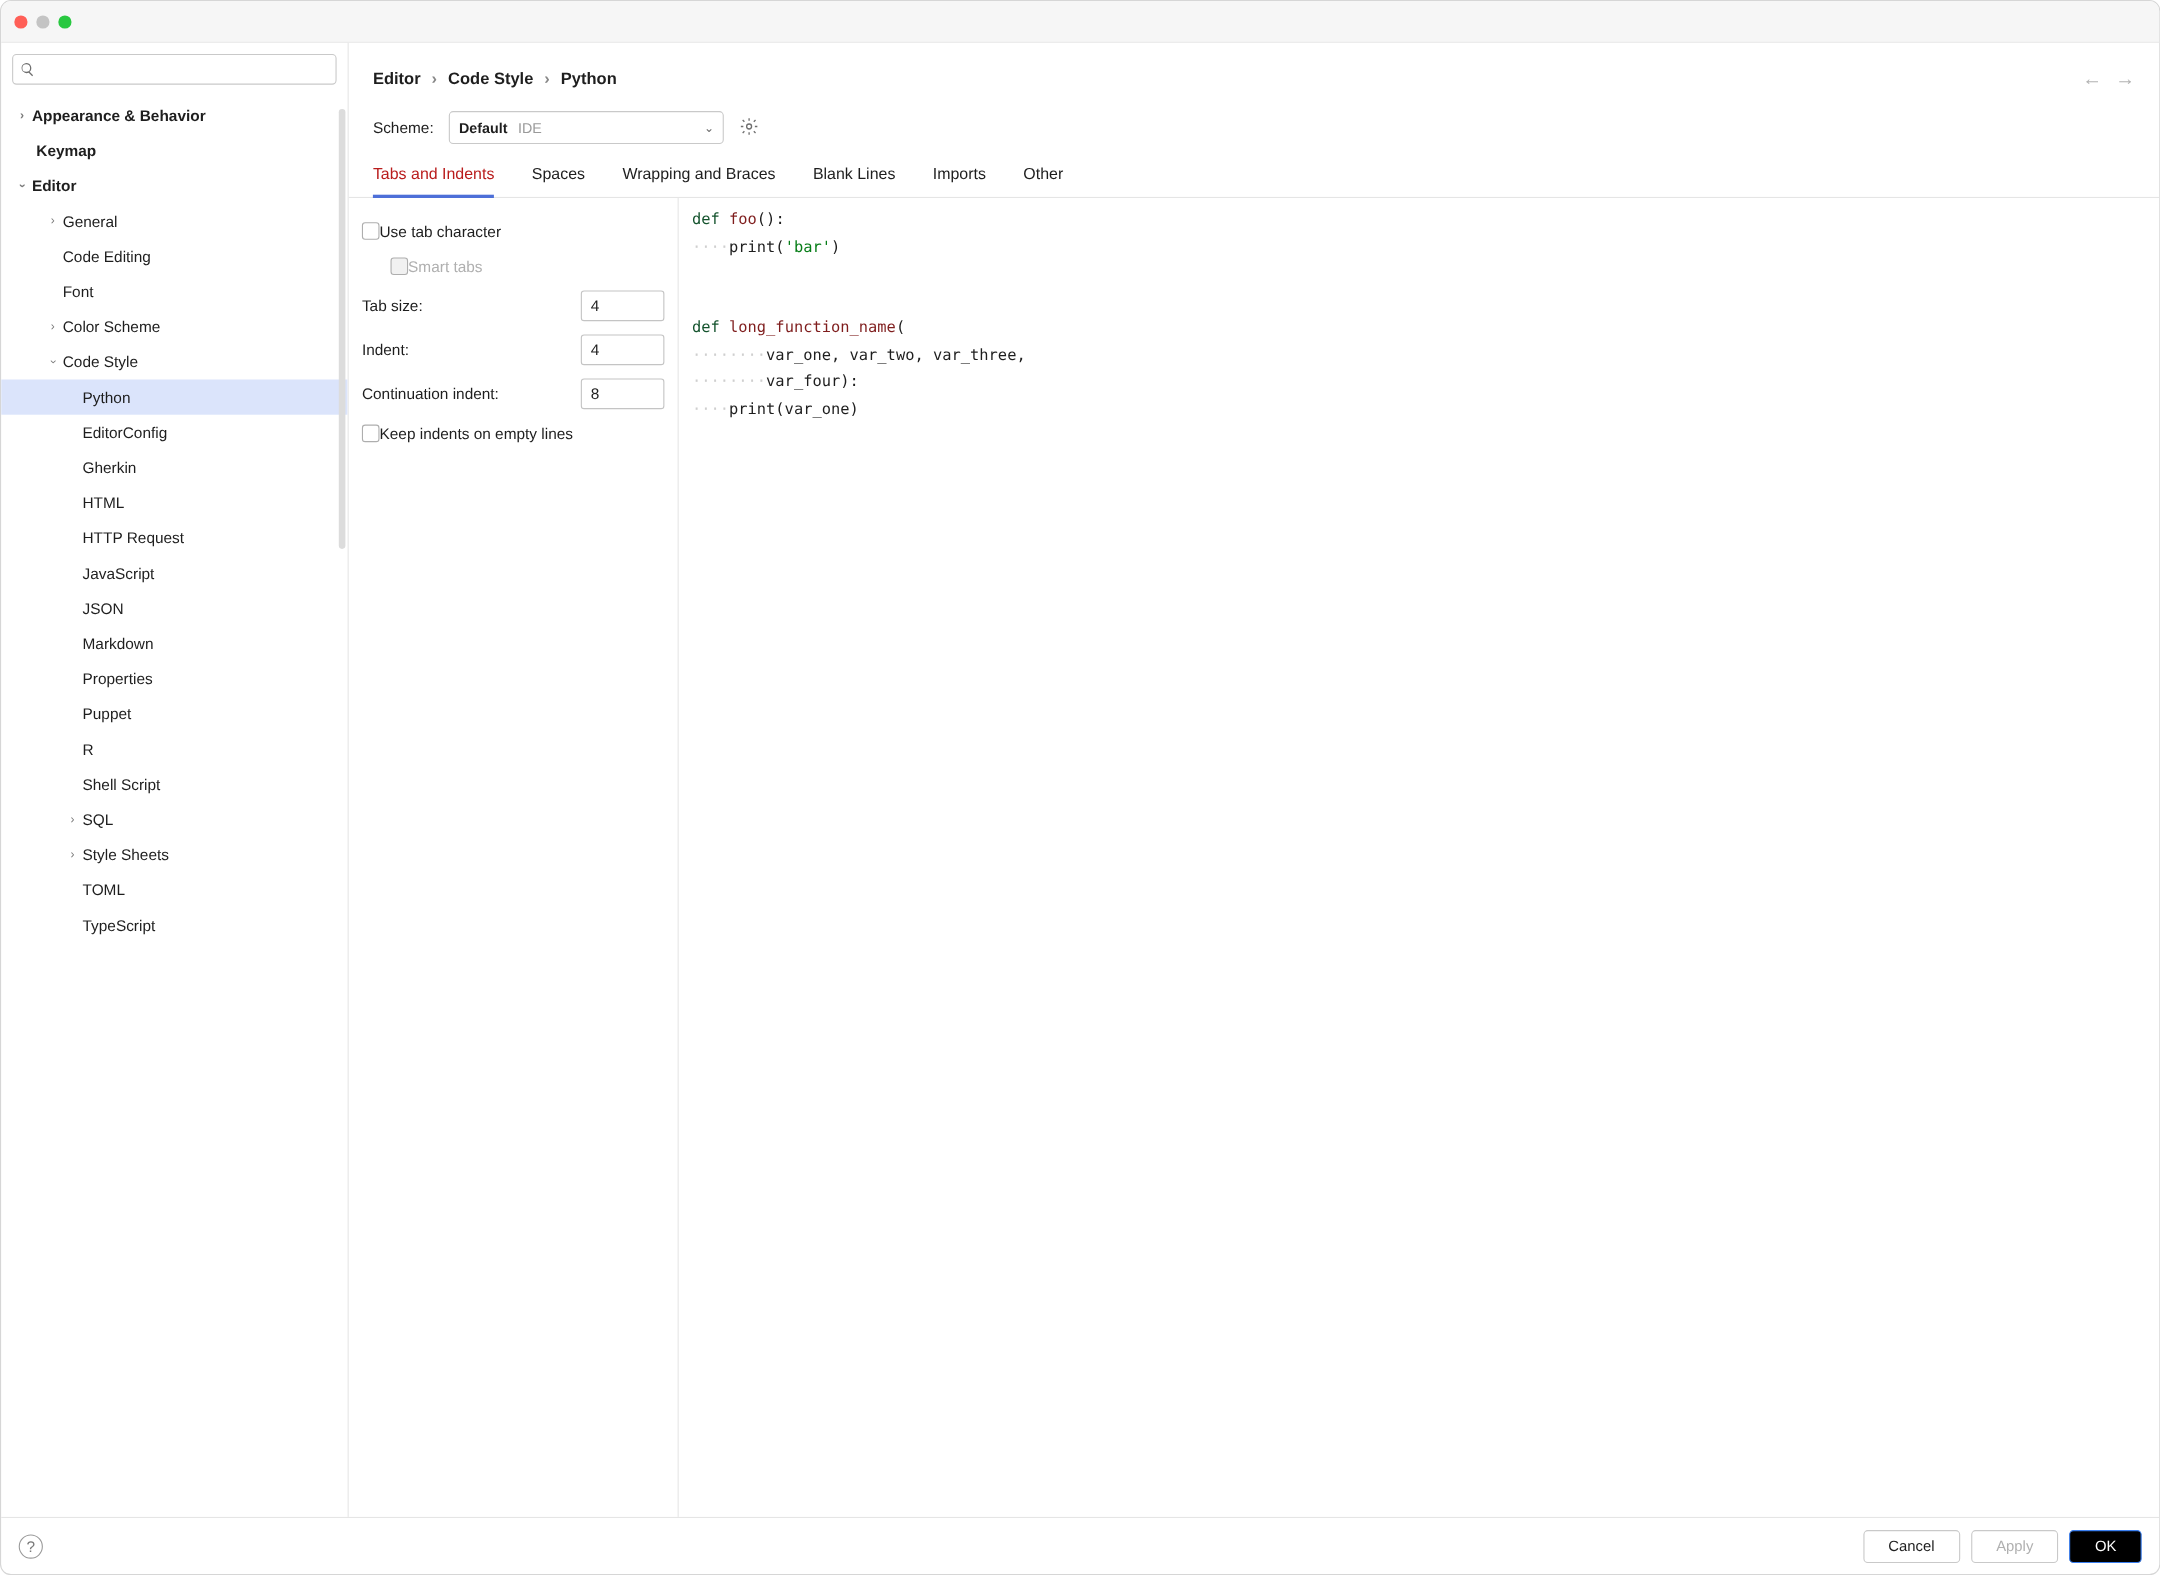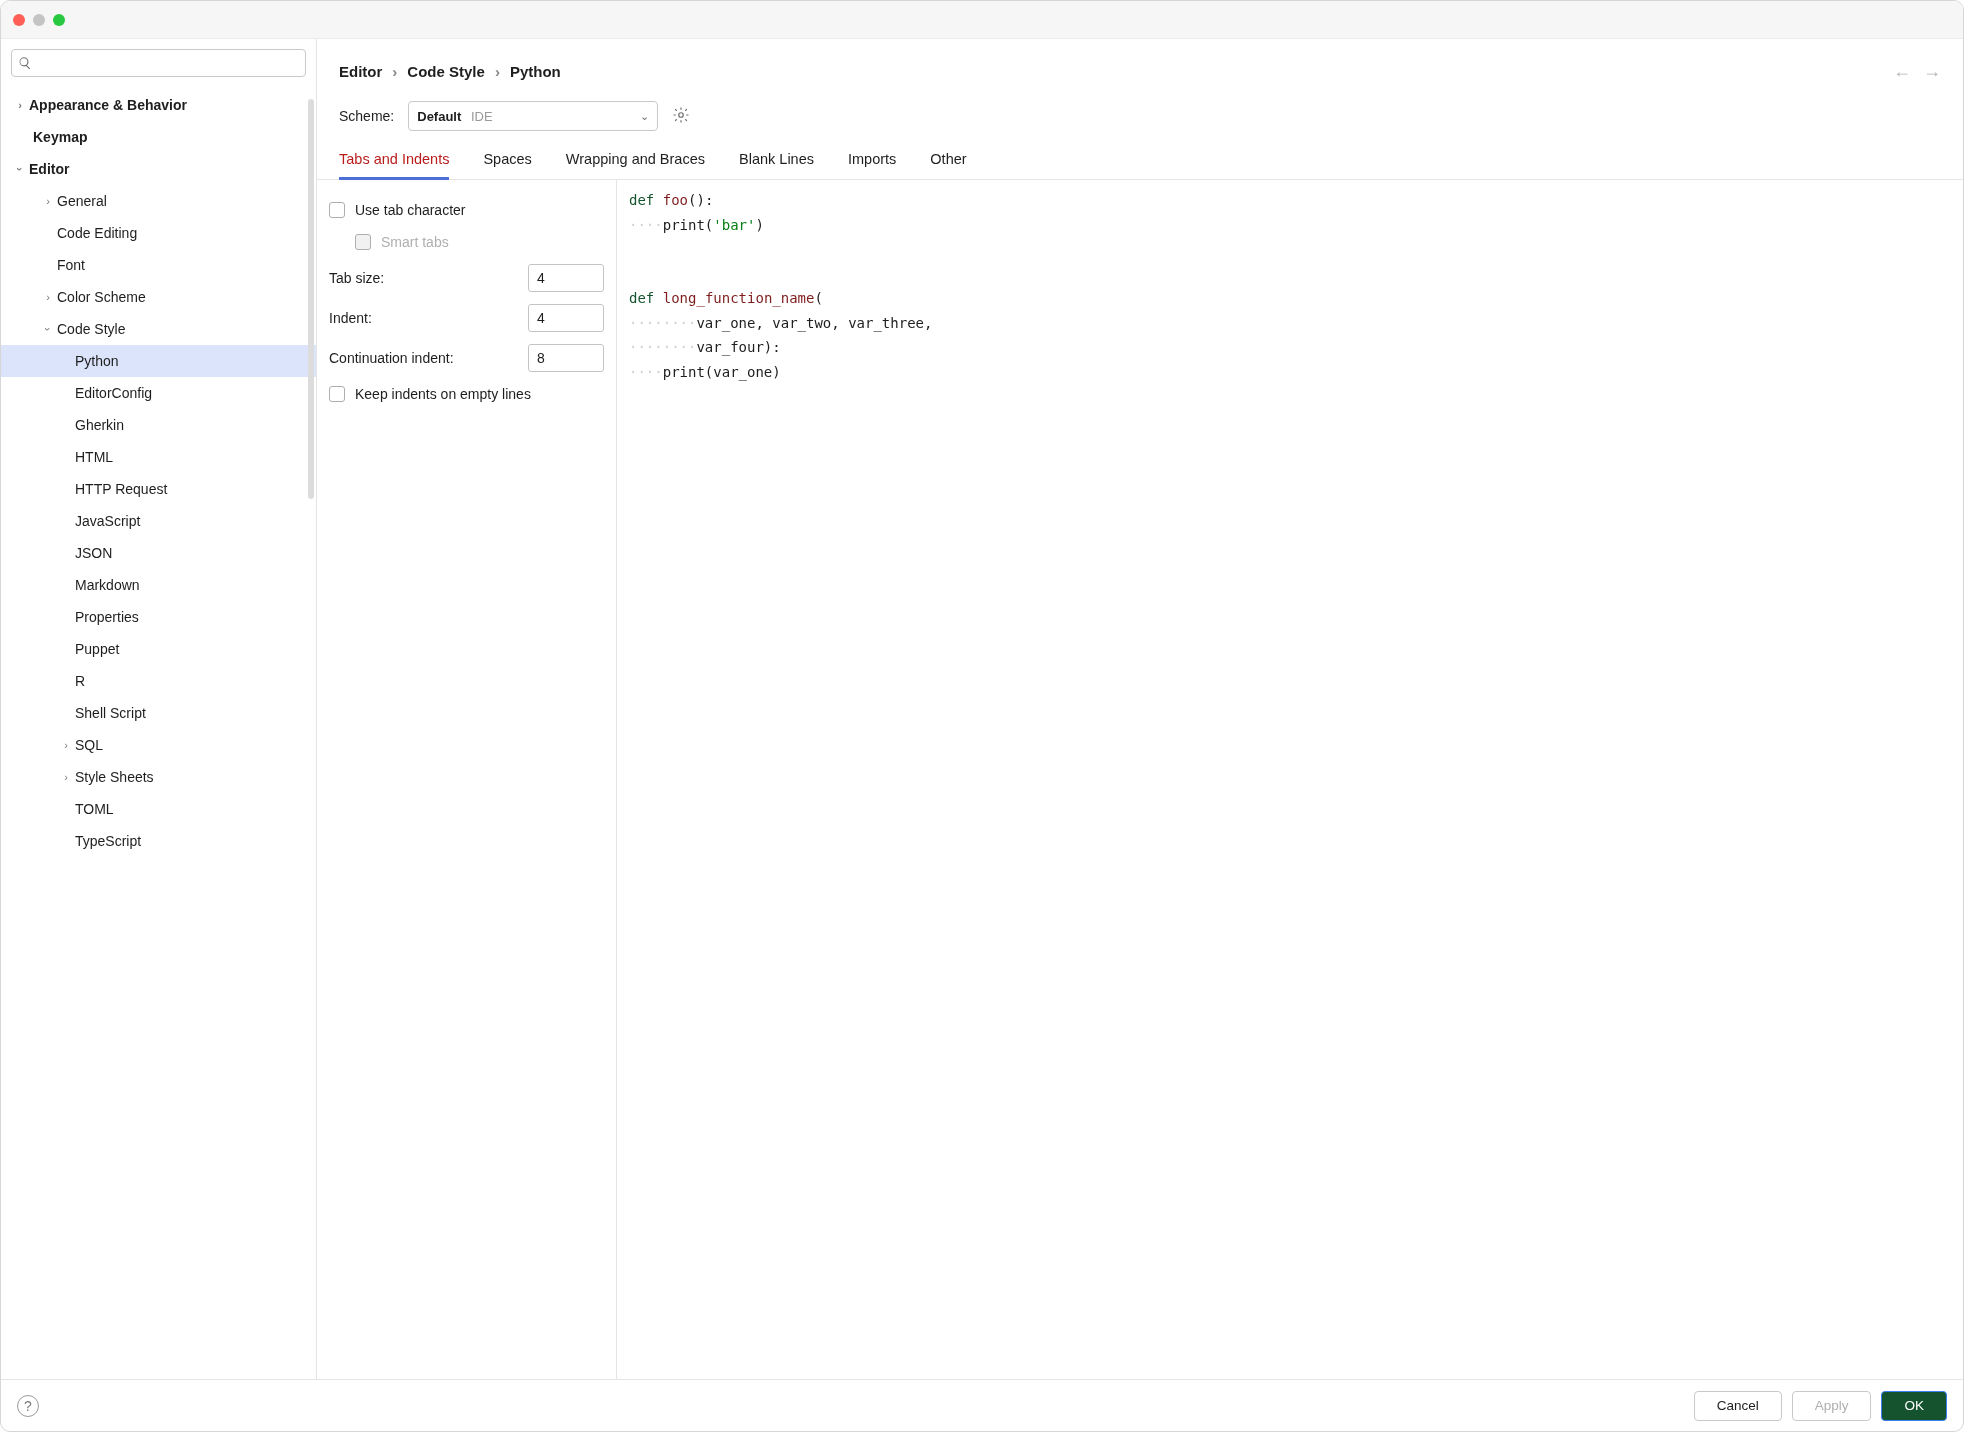--- a/index.html
+++ b/index.html
@@ -95,21 +95,21 @@
     display:flex; gap:34px; padding:10px 22px 0 22px;
     border-bottom:1px solid #e5e5e5; margin-top:4px;
   }
   .tab { padding:6px 0 10px 0; font-size:14.5px; color:#1e1e1e; cursor:pointer;}
   .tab.active { color:#b91c1c; border-bottom:3px solid #4d6fd8; margin-bottom:-1px; font-weight:500;text-align:center;}
   .tab-body { display:flex; flex:1; }
   .form-col {
     width:300px; border-right:1px solid #e5e5e5;
     padding:14px 12px 0 12px;
   }
-  .ck-row{ display:flex; align-items:center; gap:10px; height:32px; font-size:14px;}
+  .ck-row{ display:flex; align-items:center; height:32px; font-size:14px;}
   .ck { width:16px; height:16px; border:1px solid #aeaeae; border-radius:3px; background:#fff;}
   .ck.disabled{ background:#f1f1f1;}
   .disabled-text{ color:#b0b0b0;}
   .num-row{ display:flex; align-items:center; justify-content:space-between; height:40px; font-size:14px;}
   .num-input{ width:76px; height:28px; border:1px solid #c4c4c4; border-radius:3px; padding:0 8px; display:flex; align-items:center;}
   .preview{
     flex:1; padding:8px 12px;
     font-family: "Menlo","Consolas",monospace;
     font-size:14px; line-height:1.75; white-space:pre;
   }
@@ -127,21 +127,21 @@
     width:22px; height:22px; border:1.5px solid #9a9a9a; border-radius:50%;
     display:flex; align-items:center; justify-content:center; color:#7a7a7a; font-size:14px;
   }
   .btns{ display:flex; gap:10px;}
   .btn{
     height:30px; padding:0 22px; border-radius:4px; font-size:13.5px;
     display:flex; align-items:center; justify-content:center;
     border:1px solid #c9c9c9; background:#fff;
   }
   .btn.disabled{ color:#b0b0b0;}
-  .btn.primary{ background:#14532d; color:#fff; border-color:#3b7ff0;}
+  .btn.primary{ background:#000000; color:#fff; border-color:#3b7ff0;}
   svg.gear-svg{ width:18px; height:18px; stroke:#6f6f6f; fill:none;}
 </style>
 </head>
 <body>
 
 <div class="titlebar">
   <div class="traffic-lights">
     <div class="tl close"></div>
     <div class="tl min"></div>
     <div class="tl max"></div>

